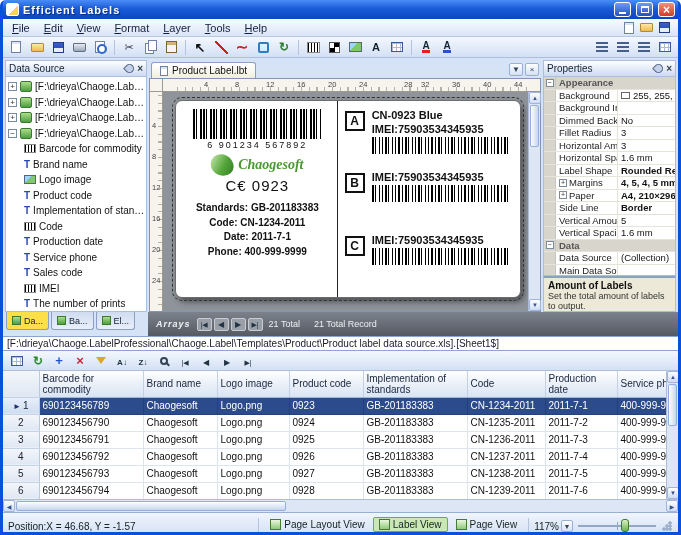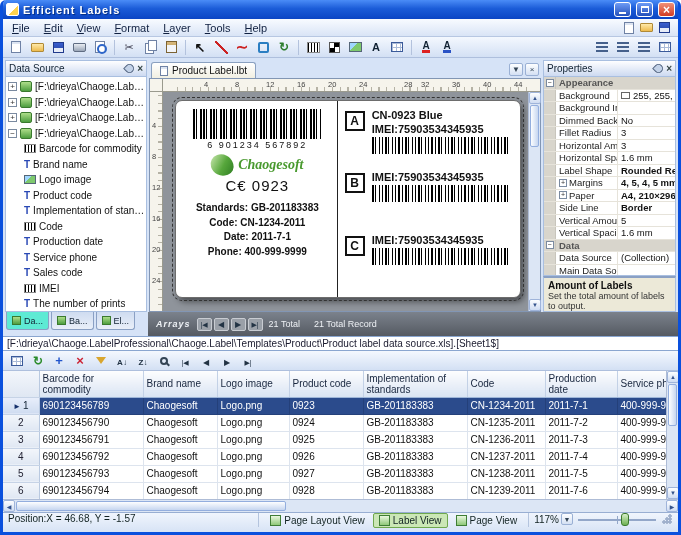--- a/index.html
+++ b/index.html
@@ -151,21 +151,21 @@
   .pvalue.b{font-weight:bold}
   .swatch{display:inline-block;width:9px;height:7px;border:1px solid #666;margin-right:3px;flex:none}
   .prop-help{height:36px;flex:none;background:#ece9d8;border:1px solid #a9bfe0;border-top:2px solid #8aa0c4;padding:2px 4px;overflow:hidden}
   .prop-help .ht{font-size:10px;font-weight:bold;color:#111}
   .prop-help .hd{font-size:9px;color:#333;line-height:10px}
   
   .strip{height:24px;flex:none;display:flex}
   .left-tabs{width:145px;flex:none;display:flex;gap:2px;padding:0 3px;align-items:flex-start;background:#d6e3f7}
   .ltab{display:flex;align-items:center;gap:3px;font-size:9px;height:18px;padding:0 5px;color:#123;
     border:1px solid #8aa0c4;border-top:none;border-radius:0 0 3px 3px;background:linear-gradient(#cfdcf0,#e9eff9)}
-  .ltab.active{background:#5eead4}
+  .ltab.active{background:#fde047}
   .ltab-ico{width:9px;height:9px;background:linear-gradient(#aede8a,#4d9e3f);border:1px solid #3a7a2e}
   .navigator{flex:1;min-width:0;display:flex;align-items:center;gap:6px;padding:8px 8px;color:#eef1f5;
     background:linear-gradient(180deg,#7b828c,#555a62);font-size:9px}
   .nav-title{font-weight:bold;font-style:italic;letter-spacing:1px}
   .navbtn{width:15px;height:13px;flex:none;display:flex;align-items:center;justify-content:center;
     background:#9aa0a8;border:1px solid #c8ccd2;border-radius:2px}
   .navtext{white-space:nowrap}
   
   .pathbar{height:15px;flex:none;background:#fff;border-top:1px solid #8aa6d0;border-bottom:1px solid #8aa6d0;
     font-size:10px;line-height:13px;padding:0 4px;color:#1a1a2e;white-space:nowrap;overflow:hidden}
@@ -177,21 +177,21 @@
   table.grid th{height:26px;font-weight:normal;text-align:left;vertical-align:middle;padding:1px 3px;line-height:11px;color:#18263e;
     background:linear-gradient(180deg,#fdfdfe,#d9e4f3);border-right:1px solid #c3d1e6;border-bottom:1px solid #9eb6d8}
   table.grid td{height:17px;padding:0 3px;white-space:nowrap;overflow:hidden;
     border-right:1px solid #dde4ee;border-bottom:1px solid #dde4ee}
   table.grid td.gutter,table.grid th.gutter{background:linear-gradient(180deg,#f3f6fb,#dfe7f3);
     border-right:1px solid #b9c9e0;border-bottom:1px solid #c6d3e6;text-align:center;color:#223}
   tr.sel td{background:#2b4b8c;color:#fff;border-color:#24407a}
   tr.sel td.gutter{background:linear-gradient(180deg,#e8eefb,#cfdcf0);color:#123}
   .rowmark{color:#16306b;font-size:8px;margin-right:2px}
   
-  .statusbar{height:20px;flex:none;display:flex;align-items:flex-start;gap:5px;padding:0 5px;font-size:10px;color:#122;
+  .statusbar{height:20px;flex:none;display:flex;align-items:flex-end;gap:5px;padding:0 5px;font-size:10px;color:#122;
     background:linear-gradient(180deg,#f0f5fd,#d7e3f5);border-top:1px solid #98aed2}
   .pos-text{flex:1;white-space:nowrap;overflow:hidden}
   .ssep{width:1px;height:14px;background:#b4c4de}
   .vbtn{display:flex;align-items:center;gap:3px;padding:1px 5px;border:1px solid transparent;border-radius:2px;white-space:nowrap}
   .vbtn.active{background:#cbe7b6;border-color:#6fa84e}
   .vicon{width:11px;height:11px;border:1px solid #3f7d35;background:linear-gradient(#eaf7df,#8fc979)}
   .zoom{display:flex;align-items:center;gap:2px}
   .zbtn{width:12px;height:12px;border:1px solid #9ab0d4;border-radius:2px;background:linear-gradient(#fdfeff,#d4e0f3);
     display:flex;align-items:center;justify-content:center;font-size:7px;color:#345}
   .slider{width:78px;height:13px;position:relative;flex:none}

